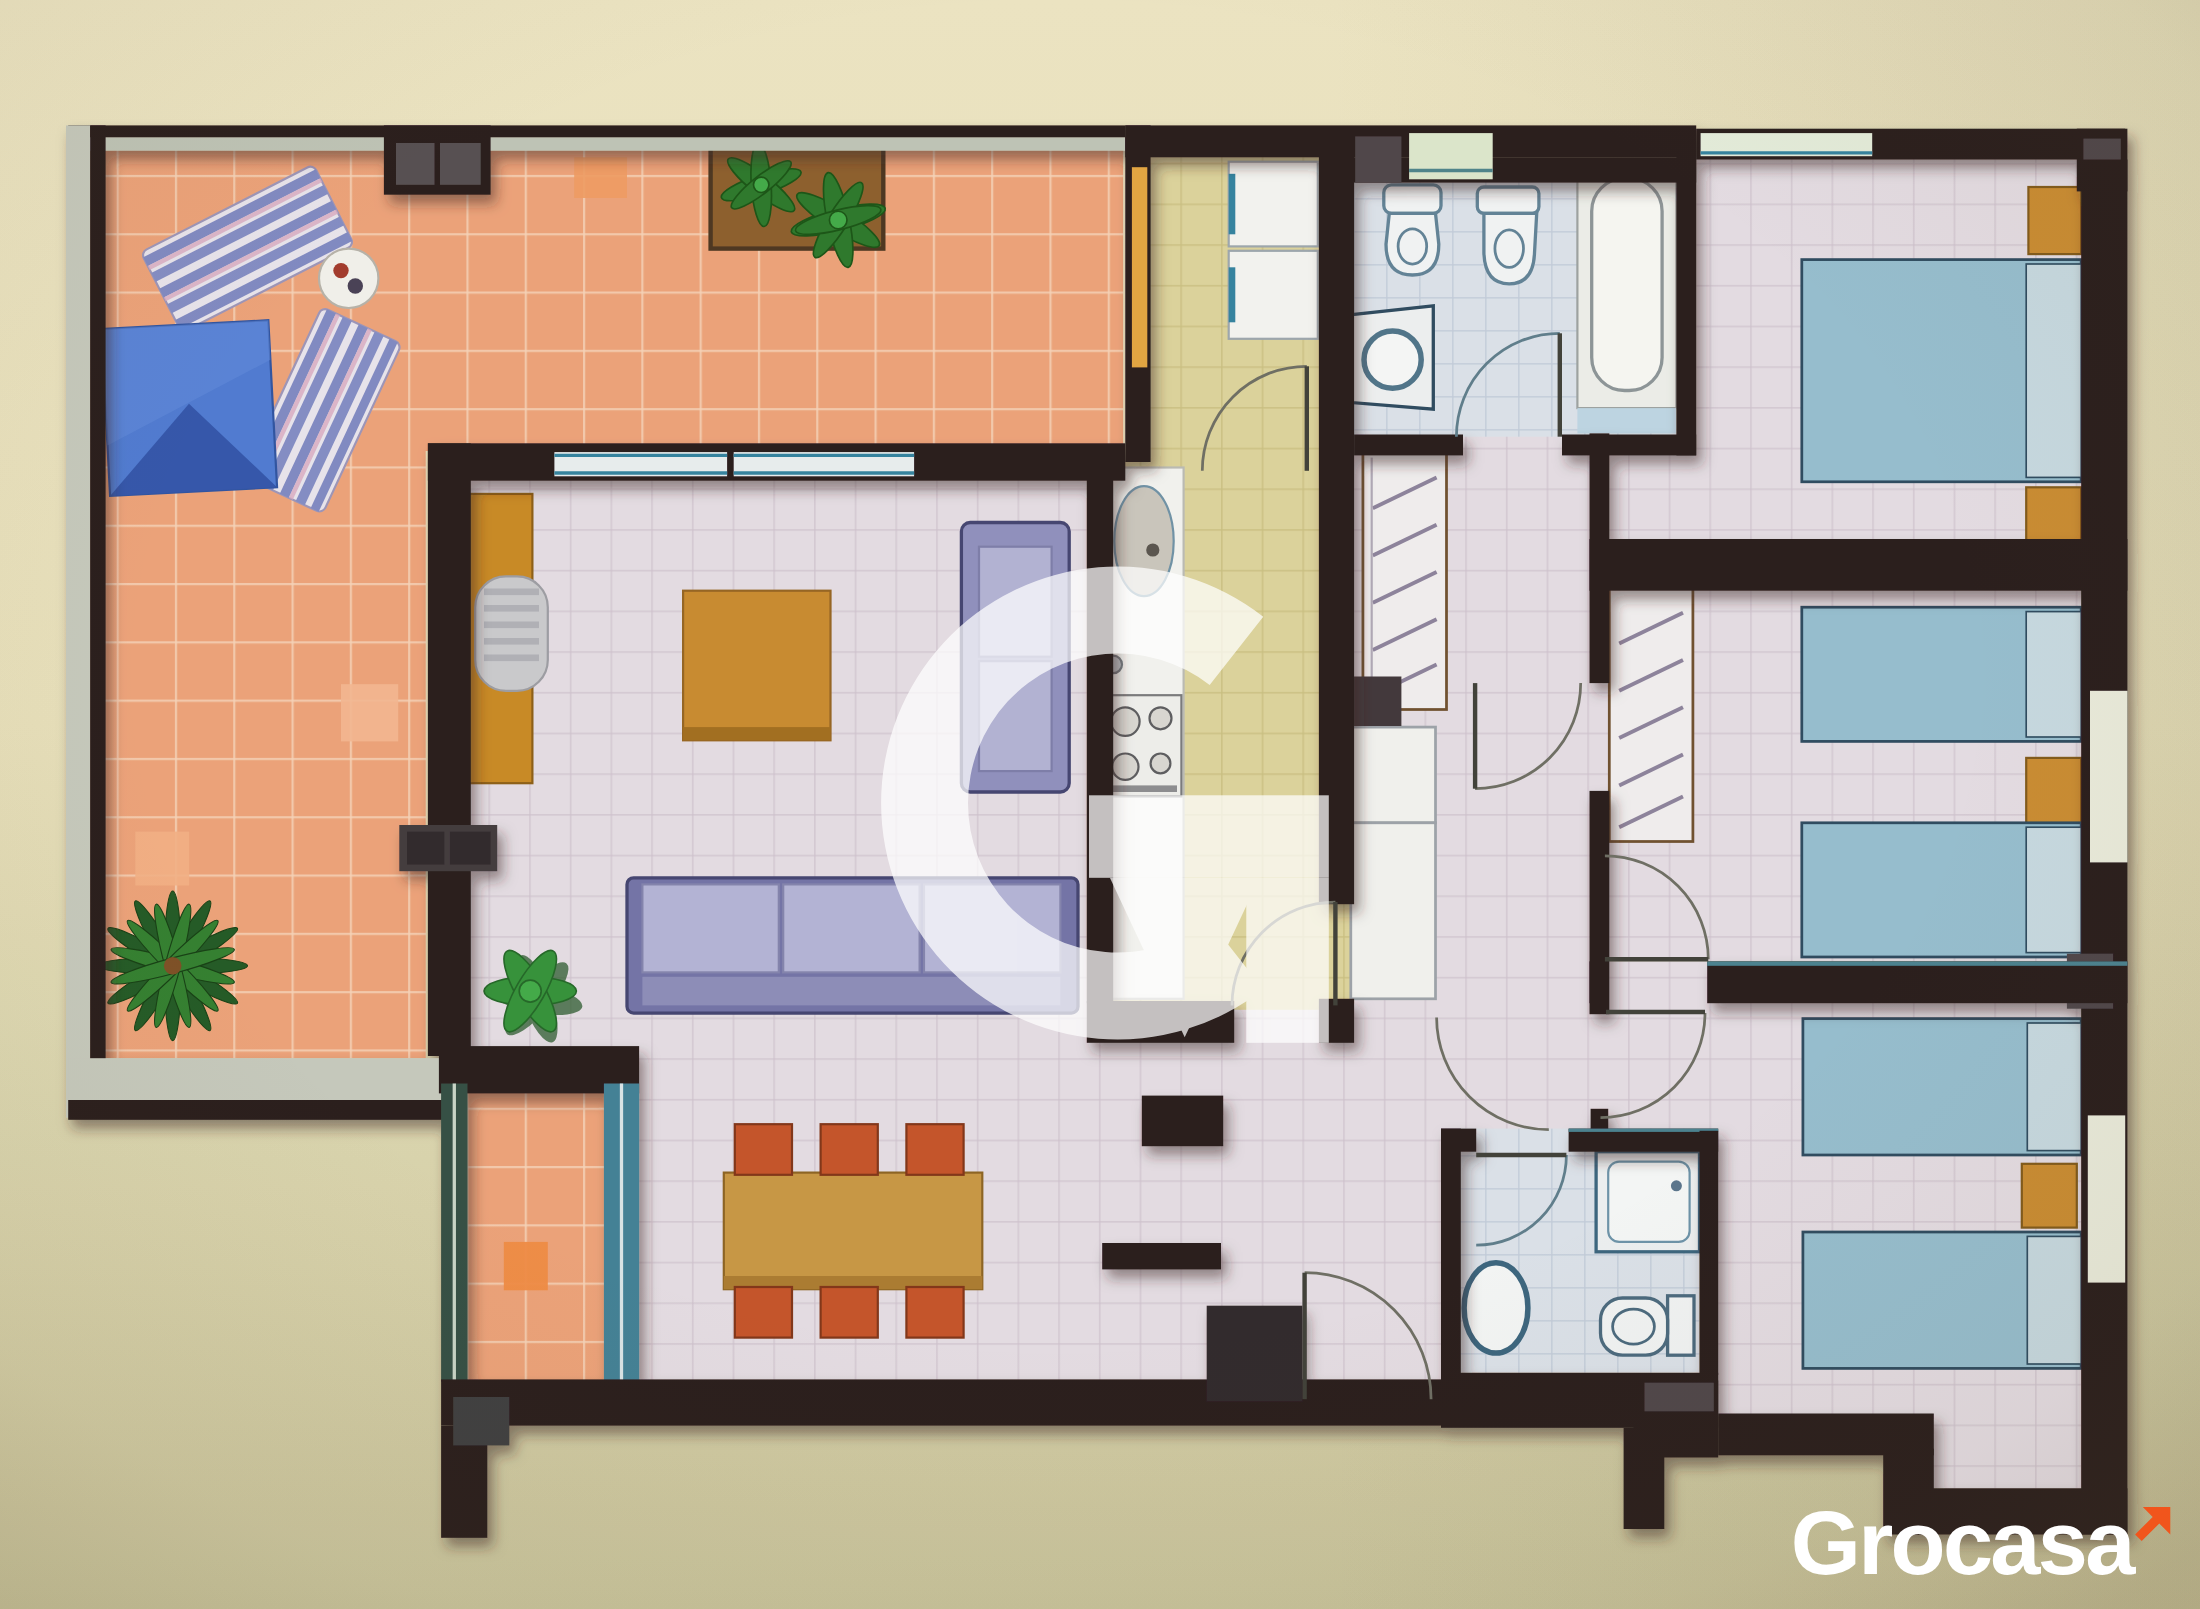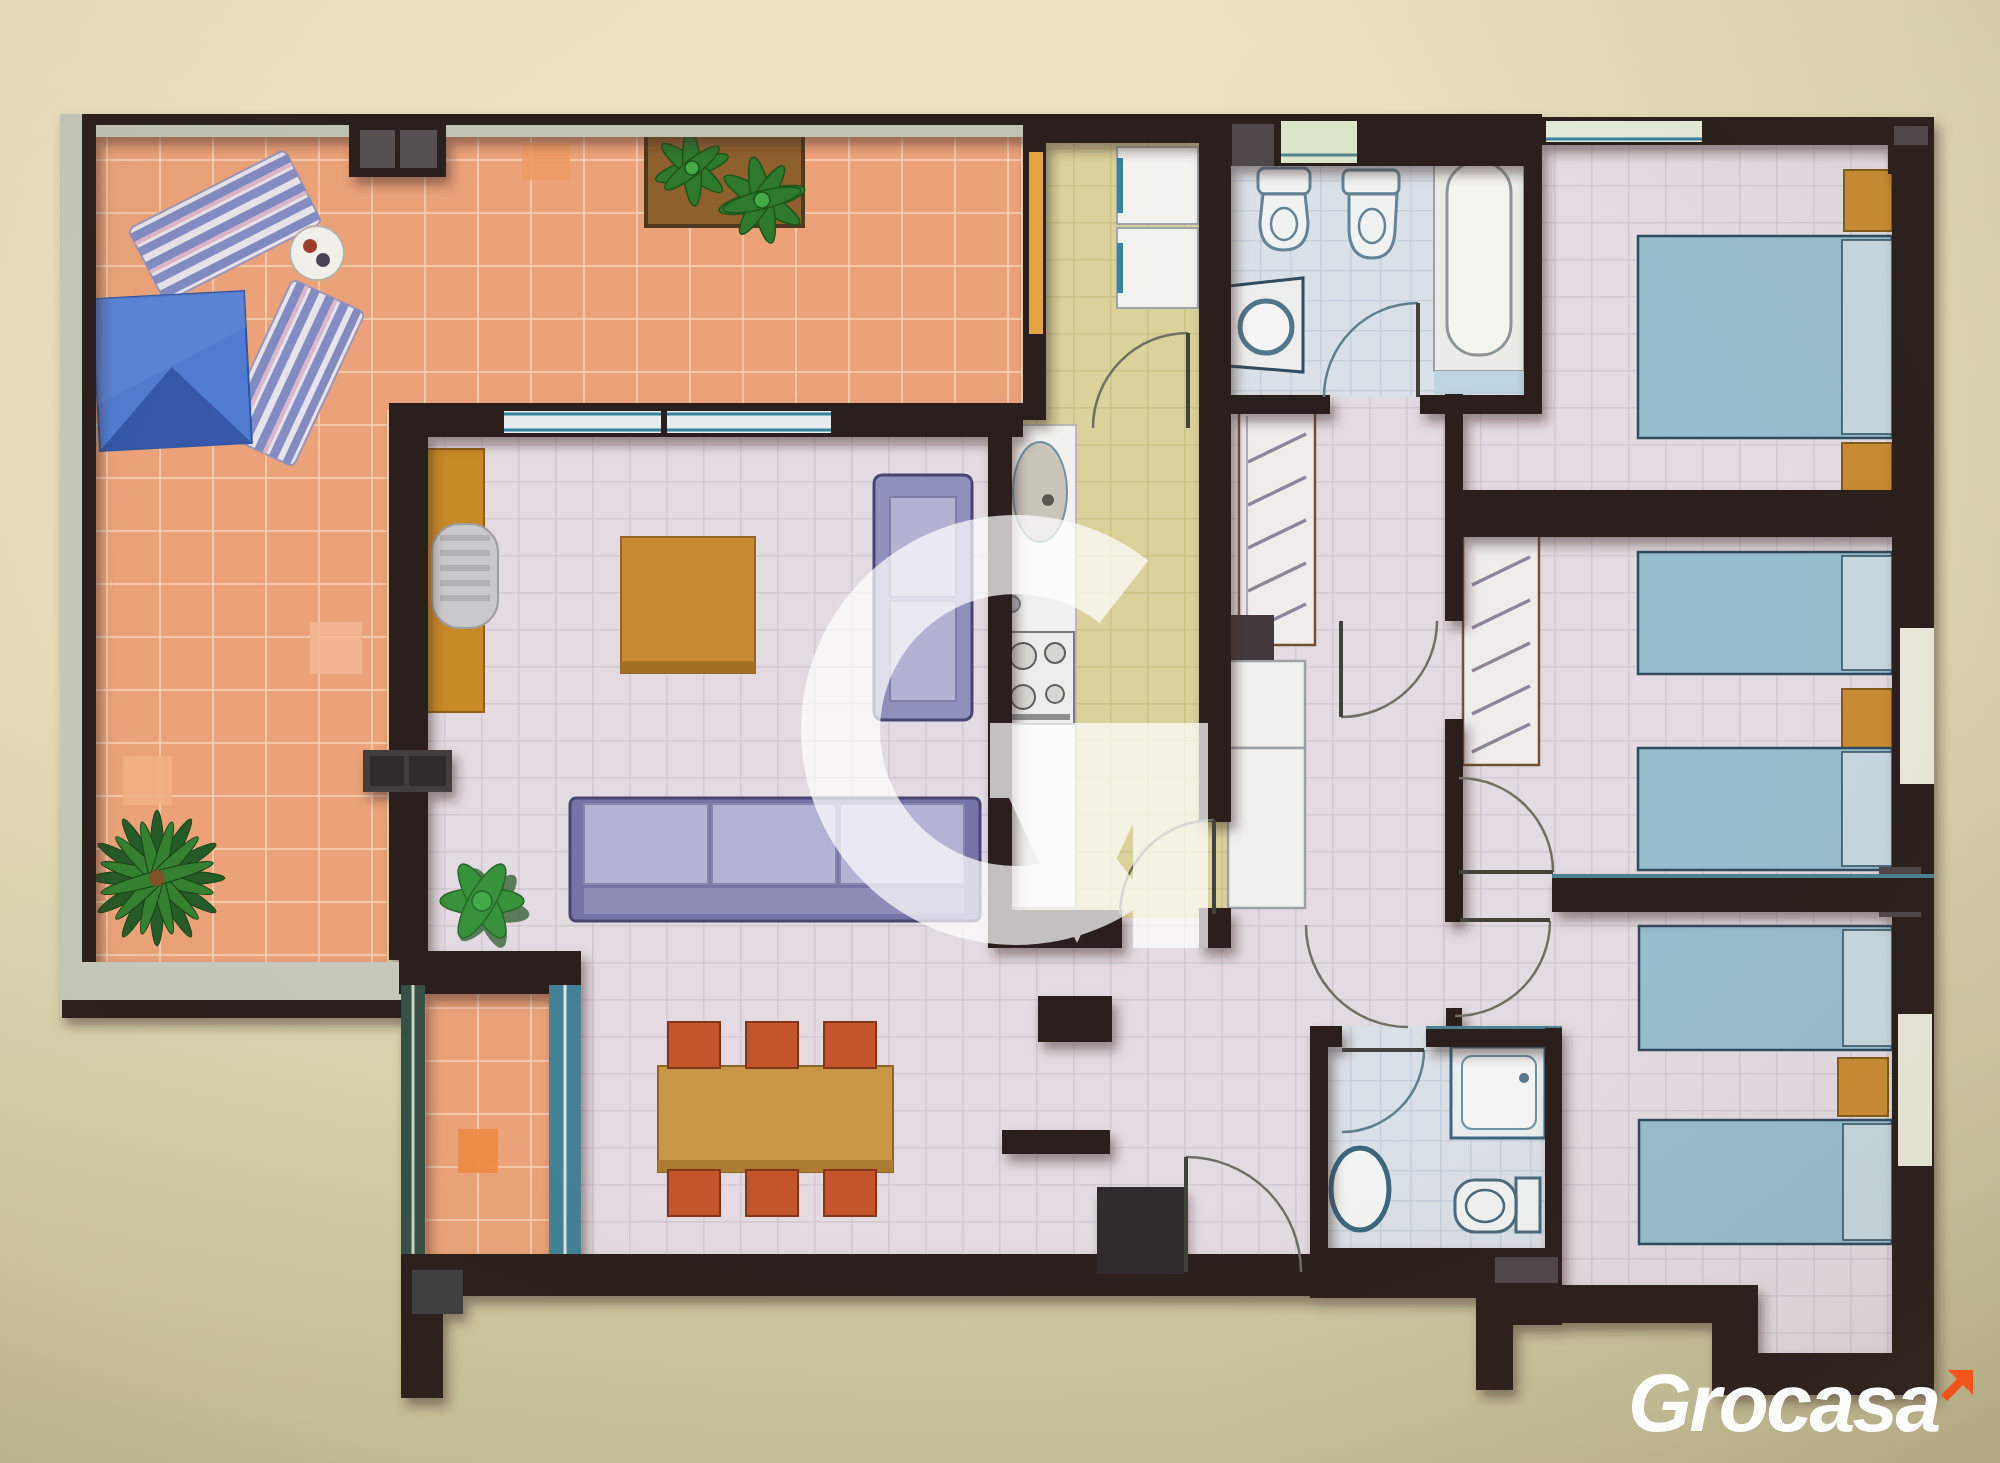--- a/index.html
+++ b/index.html
@@ -1,17 +1,17 @@
 <!DOCTYPE html>
 <html><head>
 <meta charset="utf-8">
 <style>
   html,body{margin:0;padding:0;background:#ddd;}
   #stage{width:2000px;height:1463px;position:relative;overflow:hidden;
-         font-family:"Liberation Sans", sans-serif;font-style:italic;}
+         font-family:"Liberation Sans", sans-serif;}
 </style>
 </head>
 <body>
 <div id="stage">
 <svg width="2000" height="1463" viewBox="0 0 2000 1463">
 <defs>
   <linearGradient id="bg" x1="0" y1="0" x2="0" y2="1">
     <stop offset="0" stop-color="#ece4c2"></stop>
     <stop offset="0.45" stop-color="#e7dfba"></stop>
     <stop offset="0.72" stop-color="#d9d3ac"></stop>

